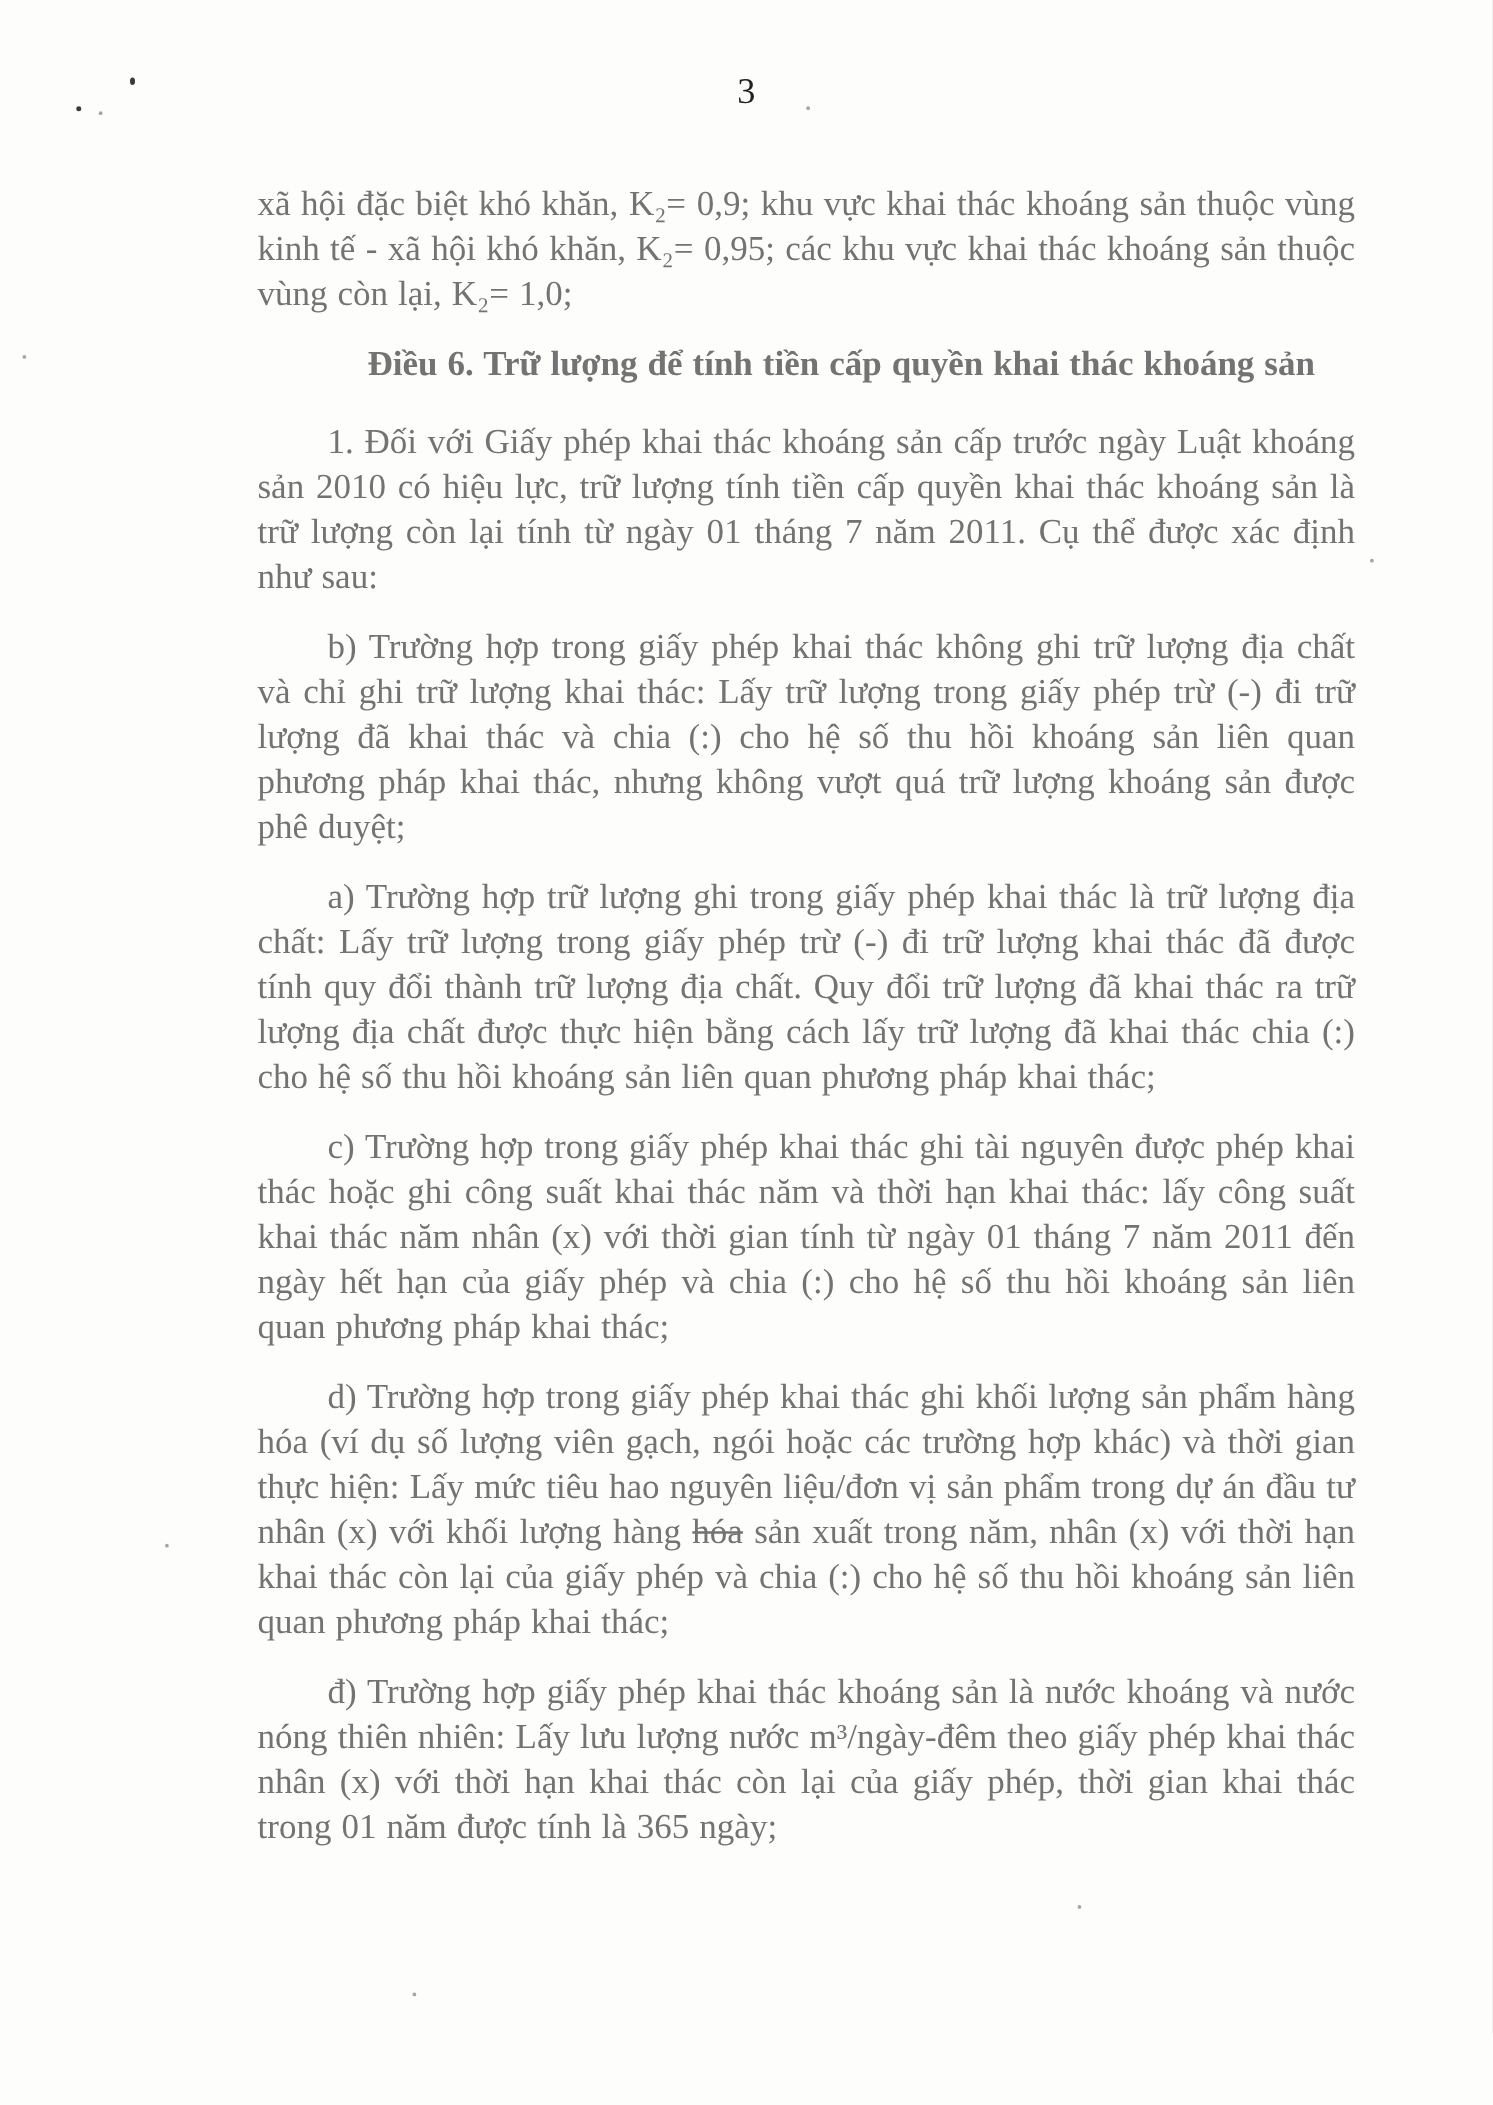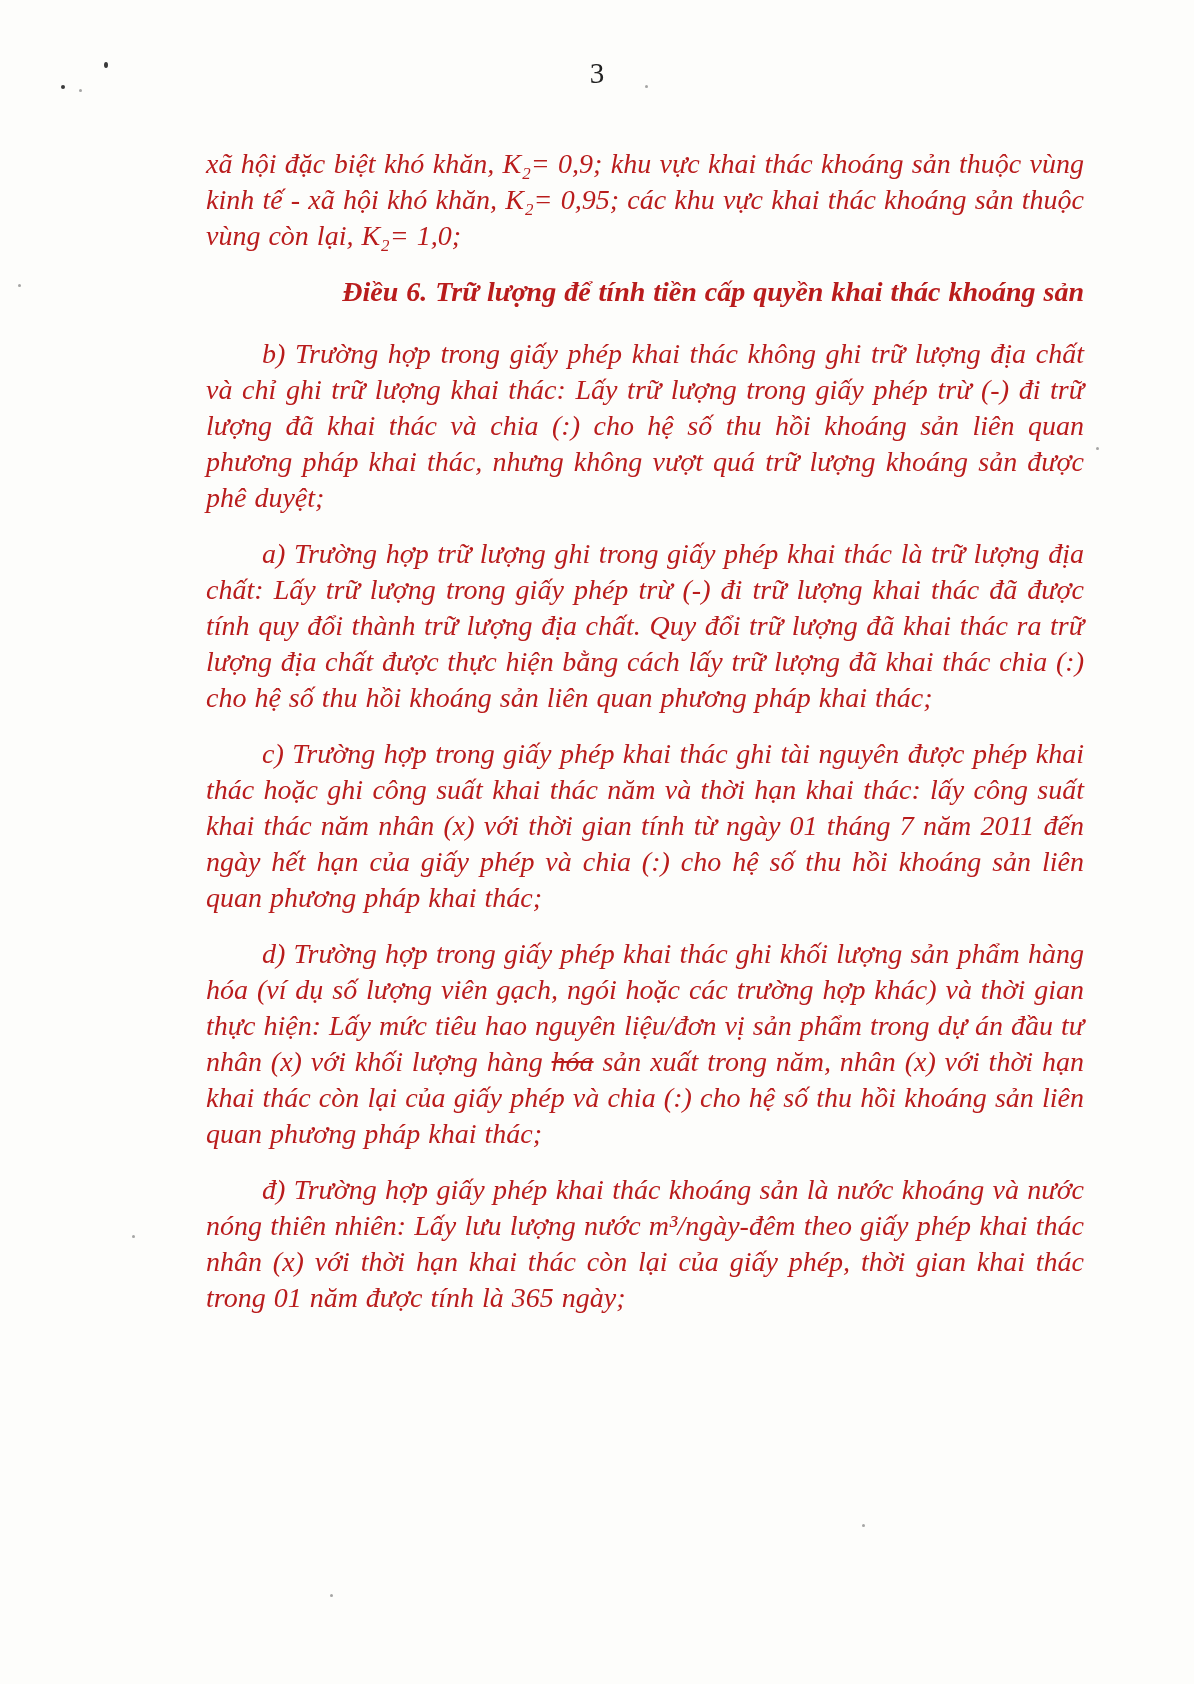--- a/index.html
+++ b/index.html
@@ -33,30 +33,29 @@
     left: 206px;
     width: 878px;
   }
   .content p {
     margin: 0 0 20px 0;
     font-size: 28px;
     line-height: 36px;
     text-align: justify;
     text-indent: 56px;
     word-spacing: 1px;
-    color: #b91c1c;
-    font-style: italic;
+    color: #737373;
   }
   .content p.no-indent {
     text-indent: 0;
   }
   .content p.heading {
     font-weight: bold;
     margin: 16px 0 26px 0;
-    text-align: right;
+    text-align: center;
   }
   .run-strike {
     text-decoration: line-through;
   }
   .speck {
     position: absolute;
     background: #3a3a3a;
     border-radius: 50%;
   }
   .speck.faint { opacity: 0.45; }
@@ -78,20 +77,21 @@
   <div class="speck faint" style="left:862px;top:1524px;width:3px;height:3px;"></div>
   <div class="speck faint" style="left:132px;top:1235px;width:3px;height:3px;"></div>
 
   <div class="content">
 
     <p class="no-indent">xã hội đặc biệt khó khăn, K₂= 0,9; khu vực khai thác khoáng sản thuộc vùng kinh tế - xã hội khó khăn, K₂= 0,95; các khu vực khai thác khoáng sản thuộc vùng còn lại, K₂= 1,0;</p>
 
 
     <p class="heading">Điều 6. Trữ lượng để tính tiền cấp quyền khai thác khoáng sản</p>
 
+    <p>1. Đối với Giấy phép khai thác khoáng sản cấp trước ngày Luật khoáng sản 2010 có hiệu lực, trữ lượng tính tiền cấp quyền khai thác khoáng sản là trữ lượng còn lại tính từ ngày 01 tháng 7 năm 2011. Cụ thể được xác định như sau:</p>
 
     <p>b) Trường hợp trong giấy phép khai thác không ghi trữ lượng địa chất và chỉ ghi trữ lượng khai thác: Lấy trữ lượng trong giấy phép trừ (-) đi trữ lượng đã khai thác và chia (:) cho hệ số thu hồi khoáng sản liên quan phương pháp khai thác, nhưng không vượt quá trữ lượng khoáng sản được phê duyệt;</p>
 
     <p>a) Trường hợp trữ lượng ghi trong giấy phép khai thác là trữ lượng địa chất: Lấy trữ lượng trong giấy phép trừ (-) đi trữ lượng khai thác đã được tính quy đổi thành trữ lượng địa chất. Quy đổi trữ lượng đã khai thác ra trữ lượng địa chất được thực hiện bằng cách lấy trữ lượng đã khai thác chia (:) cho hệ số thu hồi khoáng sản liên quan phương pháp khai thác;</p>
 
     <p>c) Trường hợp trong giấy phép khai thác ghi tài nguyên được phép khai thác hoặc ghi công suất khai thác năm và thời hạn khai thác: lấy công suất khai thác năm nhân (x) với thời gian tính từ ngày 01 tháng 7 năm 2011 đến ngày hết hạn của giấy phép và chia (:) cho hệ số thu hồi khoáng sản liên quan phương pháp khai thác;</p>
 
     <p><span>d) Trường hợp trong giấy phép khai thác ghi khối lượng sản phẩm hàng hóa (ví dụ số lượng viên gạch, ngói hoặc các trường hợp khác) và thời gian thực hiện: Lấy mức tiêu hao nguyên liệu/đơn vị sản phẩm trong dự án đầu tư nhân (x) với khối lượng hàng </span><span class="run-strike">hóa</span><span> sản xuất trong năm, nhân (x) với thời hạn khai thác còn lại của giấy phép và chia (:) cho hệ số thu hồi khoáng sản liên quan phương pháp khai thác;</span></p>
 
     <p>đ) Trường hợp giấy phép khai thác khoáng sản là nước khoáng và nước nóng thiên nhiên: Lấy lưu lượng nước m³/ngày-đêm theo giấy phép khai thác nhân (x) với thời hạn khai thác còn lại của giấy phép, thời gian khai thác trong 01 năm được tính là 365 ngày;</p>

